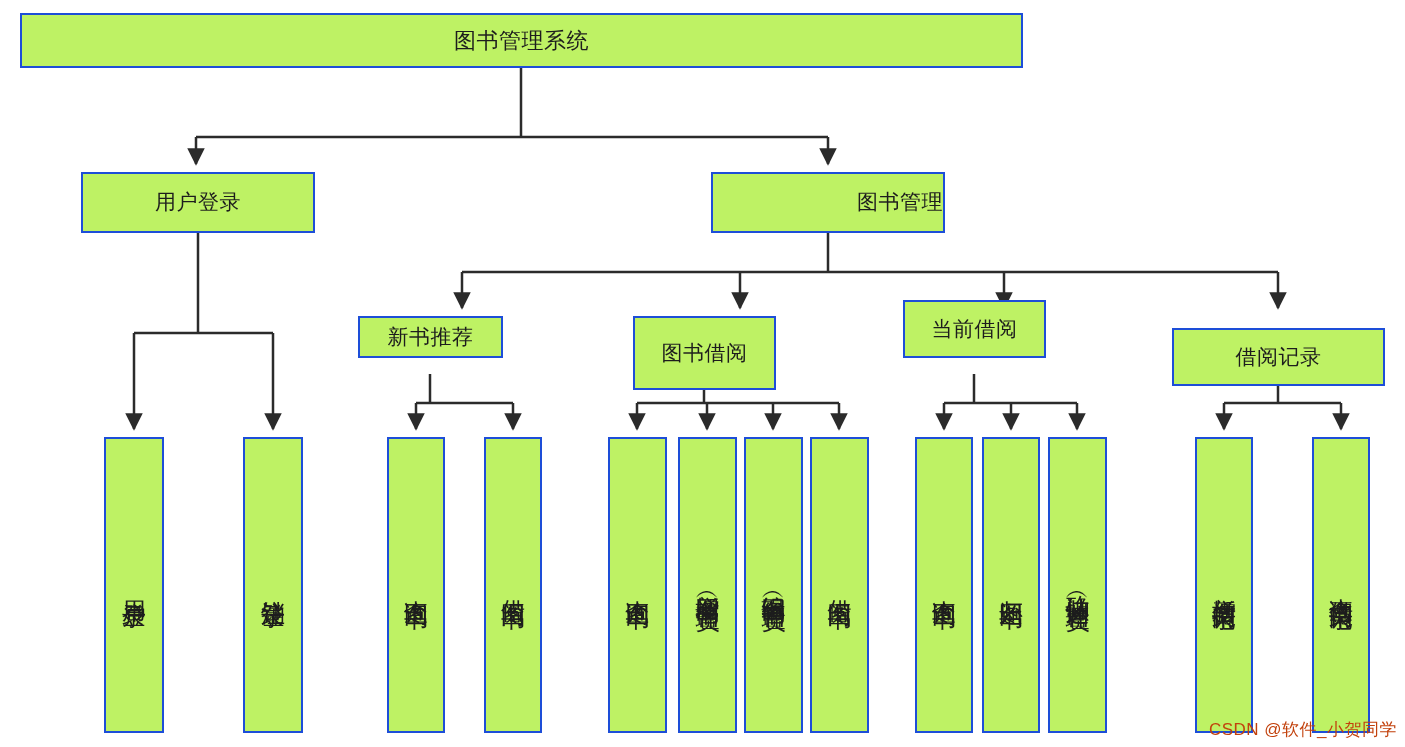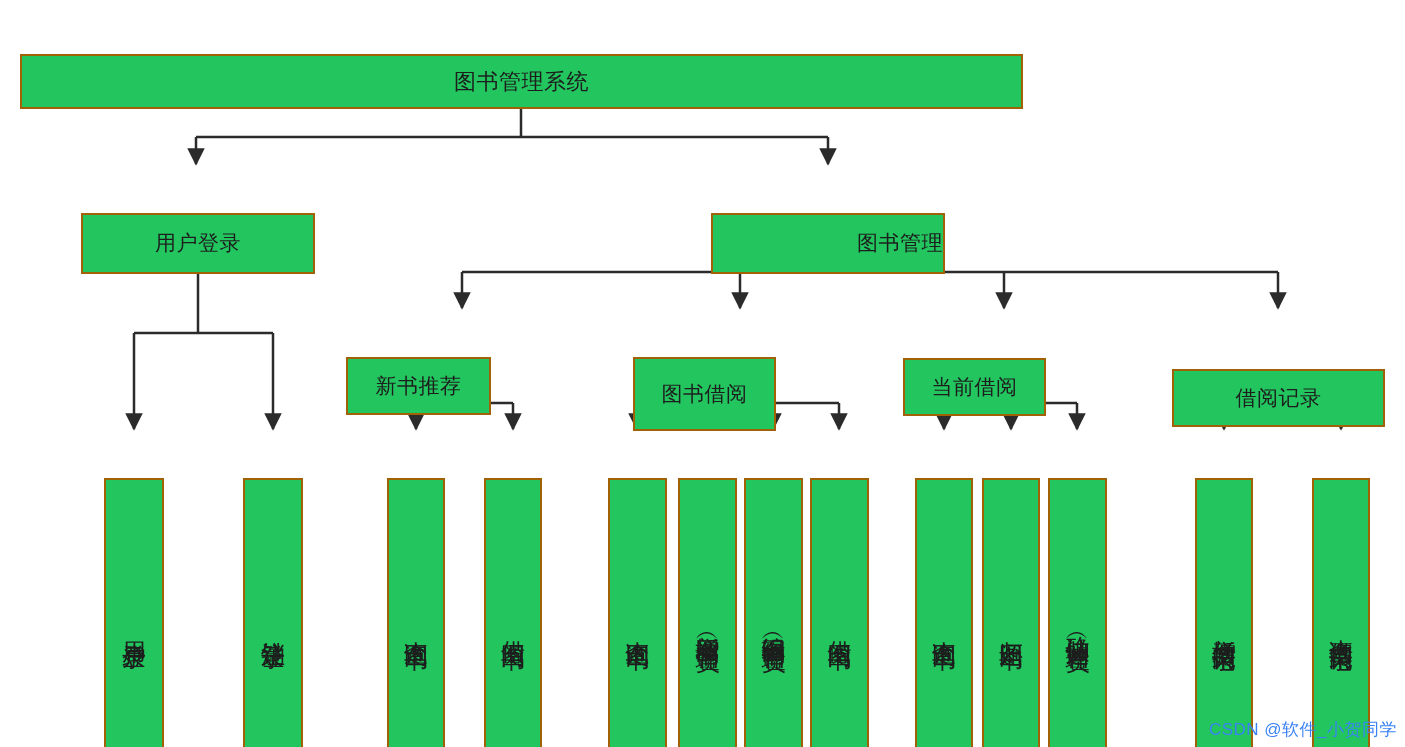--- a/index.html
+++ b/index.html
@@ -21,28 +21,27 @@
     position: absolute;
     left: 0;
     top: 0;
     width: 1405px;
     height: 747px;
     pointer-events: none;
   }
   .node {
     position: absolute;
     box-sizing: border-box;
-    background: #22c55e;
-    border: 2px solid #a16207;
+    background: #bef264;
+    border: 2px solid #1d4ed8;
     display: flex;
     align-items: center;
     justify-content: center;
     color: #1d1d1d;
     z-index: 2;
-    margin-top: 41px;
   }
   .node .label {
     display: block;
     text-align: center;
     line-height: 1.15;
     white-space: nowrap;
   }
   
   .node.horiz .label {
     font-size: 21px;
@@ -63,21 +62,21 @@
     font-size: 24px;
     line-height: 1.0;
     letter-spacing: 2px;
     white-space: nowrap;
   }
   #watermark {
     position: absolute;
     right: 8px;
     bottom: 6px;
     font-size: 17px;
-    color: #3b82f6;
+    color: #c2410c;
     z-index: 5;
     white-space: nowrap;
     letter-spacing: 0.5px;
   }
 </style>
 </head>
 <body>
 
 <div id="canvas">
 
@@ -136,29 +135,29 @@
   </div>
 
   <div class="node horiz" style="left:81px; top:172px; width:234px; height:61px;">
     <span class="label">用户登录</span>
   </div>
 
   <div class="node horiz" style="left:711px; top:172px; width:234px; height:61px;justify-content:flex-end;">
     <span class="label">图书管理</span>
   </div>
 
-  <div class="node horiz" style="left:346px; top:316px; width:145px; height:58px;">
+  <div class="node horiz" style="left:358px; top:316px; width:145px; height:42px;">
     <span class="label">新书推荐</span>
   </div>
 
   <div class="node horiz" style="left:633px; top:316px; width:143px; height:74px;">
     <span class="label">图书借阅</span>
   </div>
 
-  <div class="node horiz" style="left:903px; top:317px; width:143px; height:58px;align-items:center;">
+  <div class="node horiz" style="left:903px; top:300px; width:143px; height:58px;align-items:center;">
     <span class="label">当前借阅</span>
   </div>
 
   <div class="node horiz" style="left:1172px; top:328px; width:213px; height:58px;">
     <span class="label">借阅记录</span>
   </div>
 
   <div class="node vert" style="left:104px; top:437px; width:60px; height:296px;">
     <span class="label">用户登录</span>
   </div>

